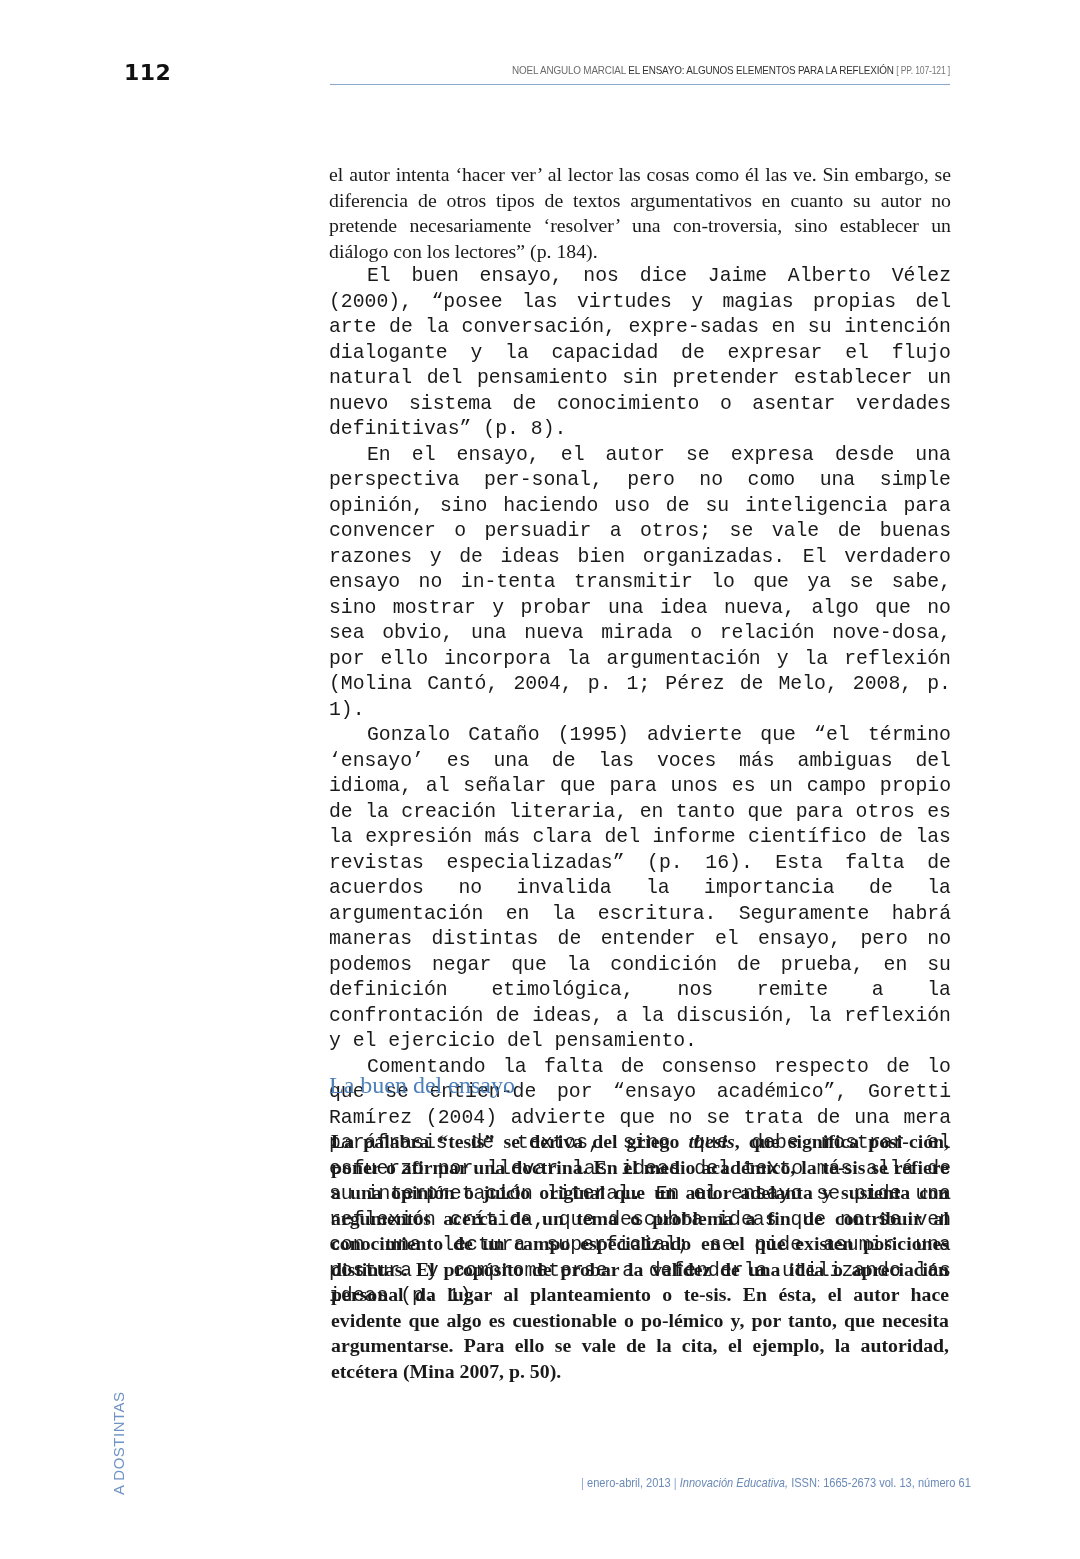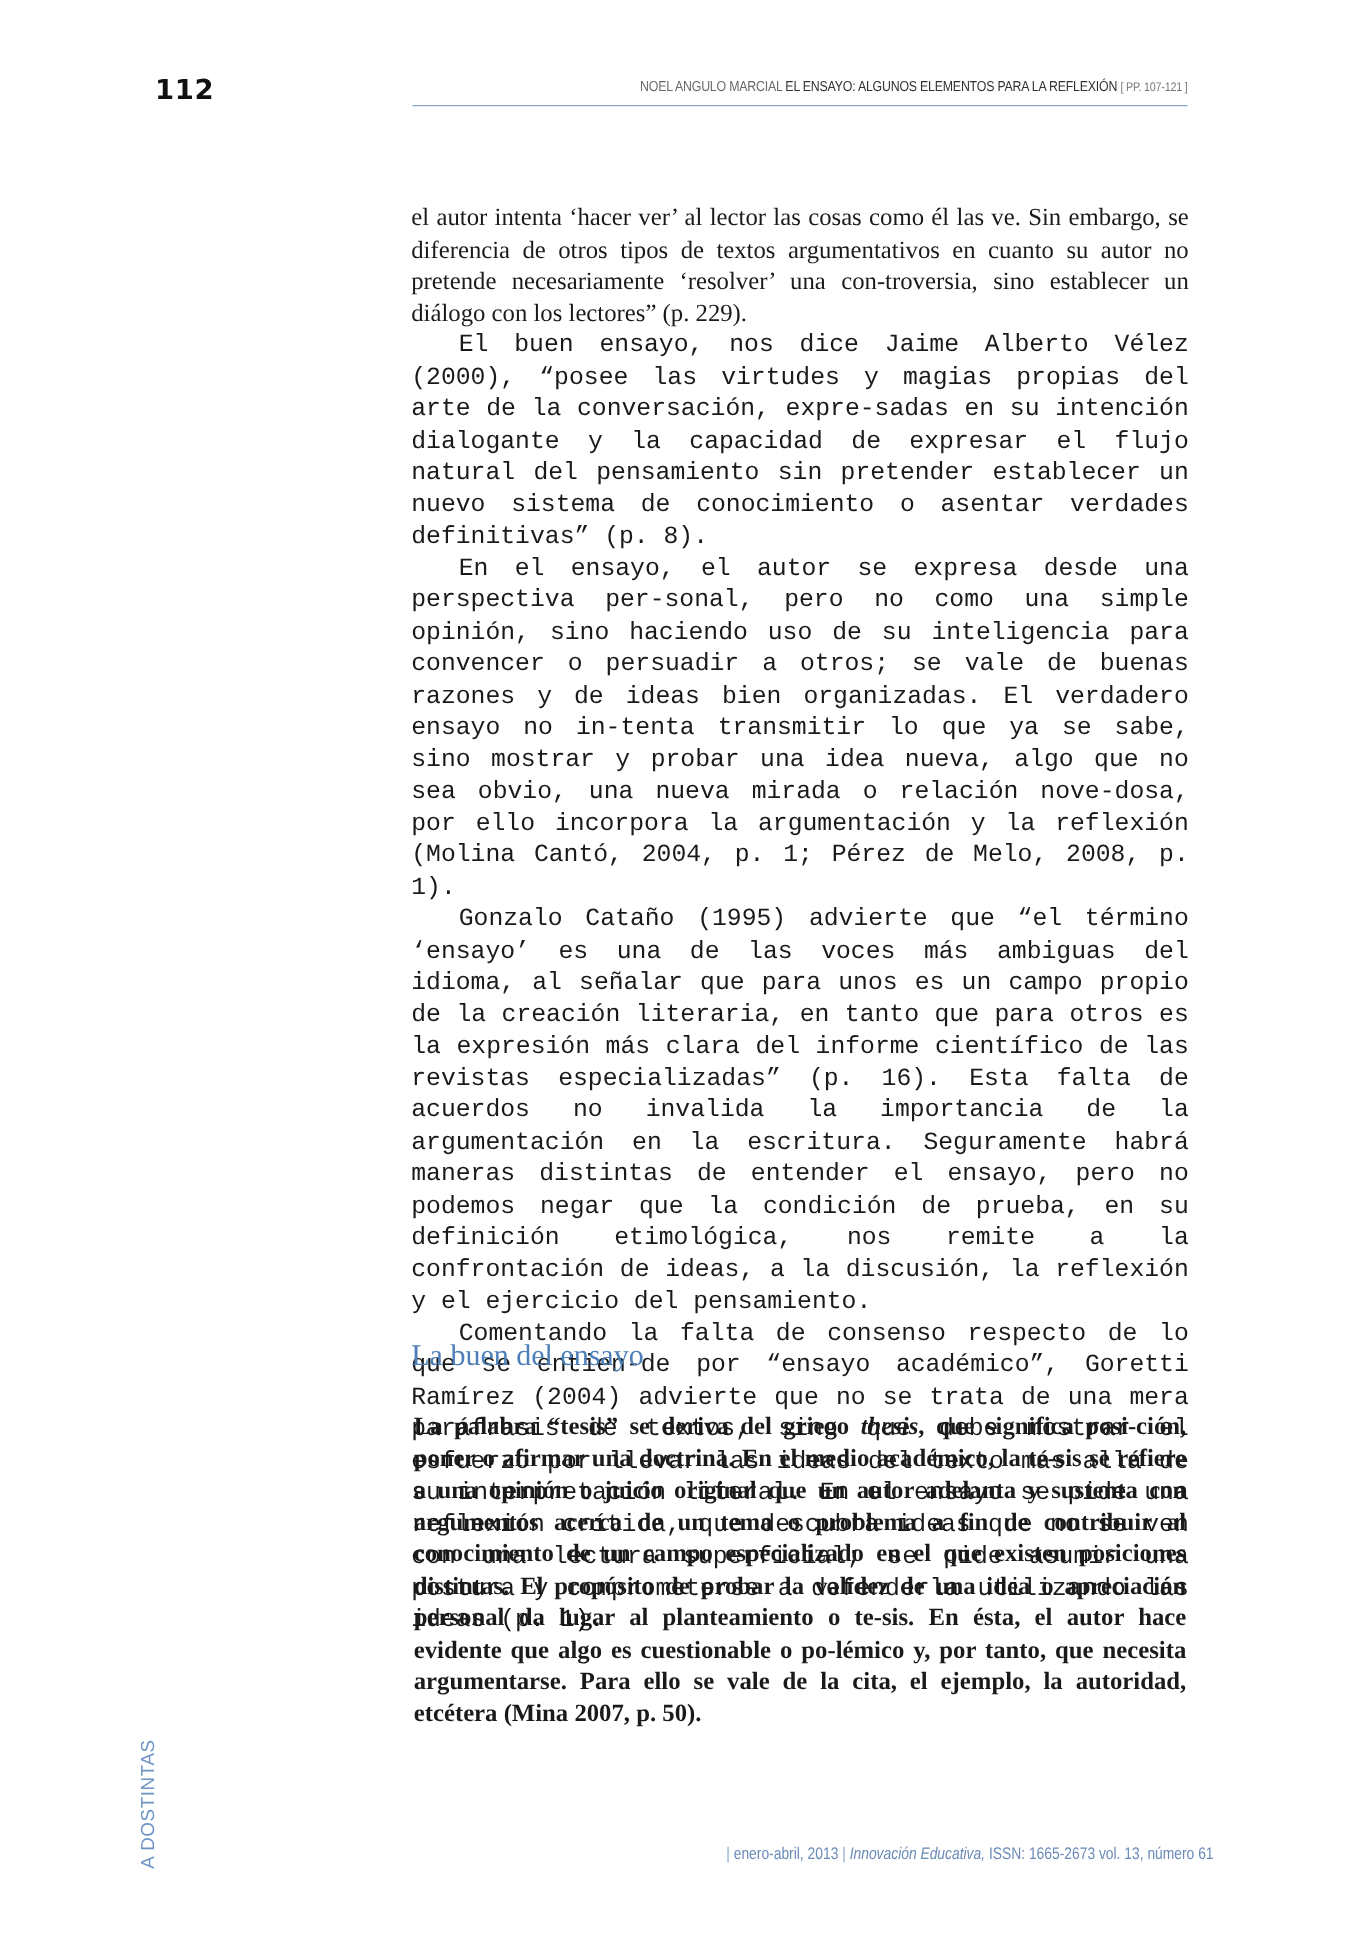--- a/index.html
+++ b/index.html
@@ -58,21 +58,21 @@
 <div class="page-number">112</div>
 
 <div class="running-head">
   <span>NOEL ANGULO MARCIAL</span>
   <span class="title">EL ENSAYO: ALGUNOS ELEMENTOS PARA LA REFLEXIÓN</span>
   <span class="pages">[ PP. 107-121 ]</span>
 </div>
 <div class="head-rule"></div>
 
 <div class="body-text">
-  <p>el autor intenta ‘hacer ver’ al lector las cosas como él las ve. Sin embargo, se diferencia de otros tipos de textos argumentativos en cuanto su autor no pretende necesariamente ‘resolver’ una con-troversia, sino establecer un diálogo con los lectores” (p. 229).</p>
+  <p>el autor intenta ‘hacer ver’ al lector las cosas como él las ve. Sin embargo, se diferencia de otros tipos de textos argumentativos en cuanto su autor no pretende necesariamente ‘resolver’ una con-troversia, sino establecer un diálogo con los lectores” (p. 184).</p>
   <p class="indent">El buen ensayo, nos dice Jaime Alberto Vélez (2000), “posee las virtudes y magias propias del arte de la conversación, expre-sadas en su intención dialogante y la capacidad de expresar el flujo natural del pensamiento sin pretender establecer un nuevo sistema de conocimiento o asentar verdades definitivas” (p. 8).</p>
   <p class="indent">En el ensayo, el autor se expresa desde una perspectiva per-sonal, pero no como una simple opinión, sino haciendo uso de su inteligencia para convencer o persuadir a otros; se vale de buenas razones y de ideas bien organizadas. El verdadero ensayo no in-tenta transmitir lo que ya se sabe, sino mostrar y probar una idea nueva, algo que no sea obvio, una nueva mirada o relación nove-dosa, por ello incorpora la argumentación y la reflexión (Molina Cantó, 2004, p. 1; Pérez de Melo, 2008, p. 1).</p>
   <p class="indent">Gonzalo Cataño (1995) advierte que “el término ‘ensayo’ es una de las voces más ambiguas del idioma, al señalar que para unos es un campo propio de la creación literaria, en tanto que para otros es la expresión más clara del informe científico de las revistas especializadas” (p. 16). Esta falta de acuerdos no invalida la importancia de la argumentación en la escritura. Seguramente habrá maneras distintas de entender el ensayo, pero no podemos negar que la condición de prueba, en su definición etimológica, nos remite a la confrontación de ideas, a la discusión, la reflexión y el ejercicio del pensamiento.</p>
   <p class="indent">Comentando la falta de consenso respecto de lo que se entien-de por “ensayo académico”, Goretti Ramírez (2004) advierte que no se trata de una mera paráfrasis de textos, sino que debe mostrar el esfuerzo por llevar las ideas del texto más allá de su interpretación literal. En el ensayo se pide una reflexión crítica, que descubra ideas que no se ven con una lectura superficial; se pide asumir una postura y comprometerse a defenderla utilizando las ideas (p. 1).</p>
 </div>
 
 <div class="section-heading">La buen del ensayo</div>
 
 <div class="body-text-2">
   <p><span>La palabra “tesis” se deriva del griego </span><i>thesis</i><span>, que significa posi-ción, poner o afirmar una doctrina. En el medio académico, la te-sis se refiere a una opinión o juicio original que un autor adelanta y sustenta con argumentos acerca de un tema o problema a fin de contribuir al conocimiento de un campo especializado en el que existen posiciones distintas. El propósito de probar la validez de una idea o apreciación personal da lugar al planteamiento o te-sis. En ésta, el autor hace evidente que algo es cuestionable o po-lémico y, por tanto, que necesita argumentarse. Para ello se vale de la cita, el ejemplo, la autoridad, etcétera (Mina 2007, p. 50).</span></p>

